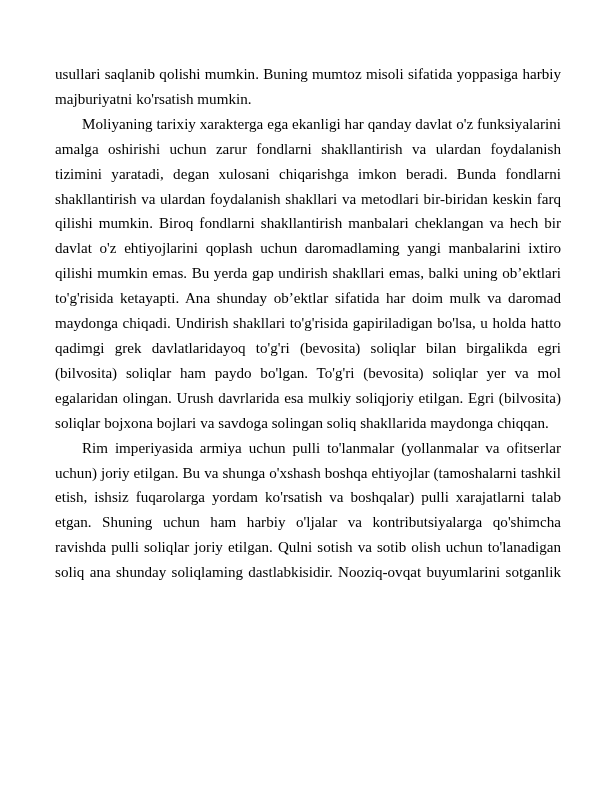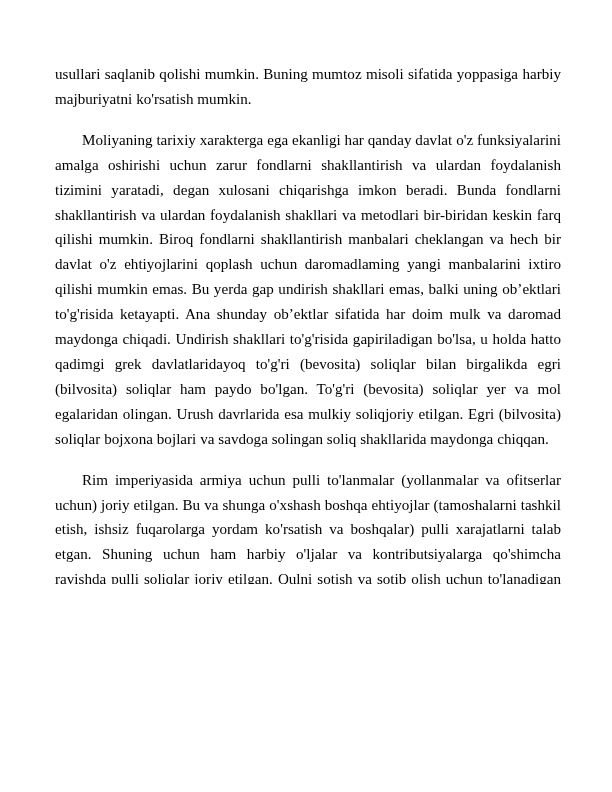--- a/index.html
+++ b/index.html
@@ -48,21 +48,21 @@
   .para.continuation {
     text-indent: 0;
   }
 
   
   .para.indented {
     text-indent: 27px;
   }
 
   .para + .para {
-    margin-top: 16px;
+    margin-top: 0;
   }
 </style>
 </head>
 <body>
 
 <div class="page">
 
   <div class="text-column">
 
     <p class="para continuation">usullari saqlanib qolishi mumkin. Buning mumtoz misoli sifatida yoppasiga harbiy majburiyatni ko'rsatish mumkin.</p>

